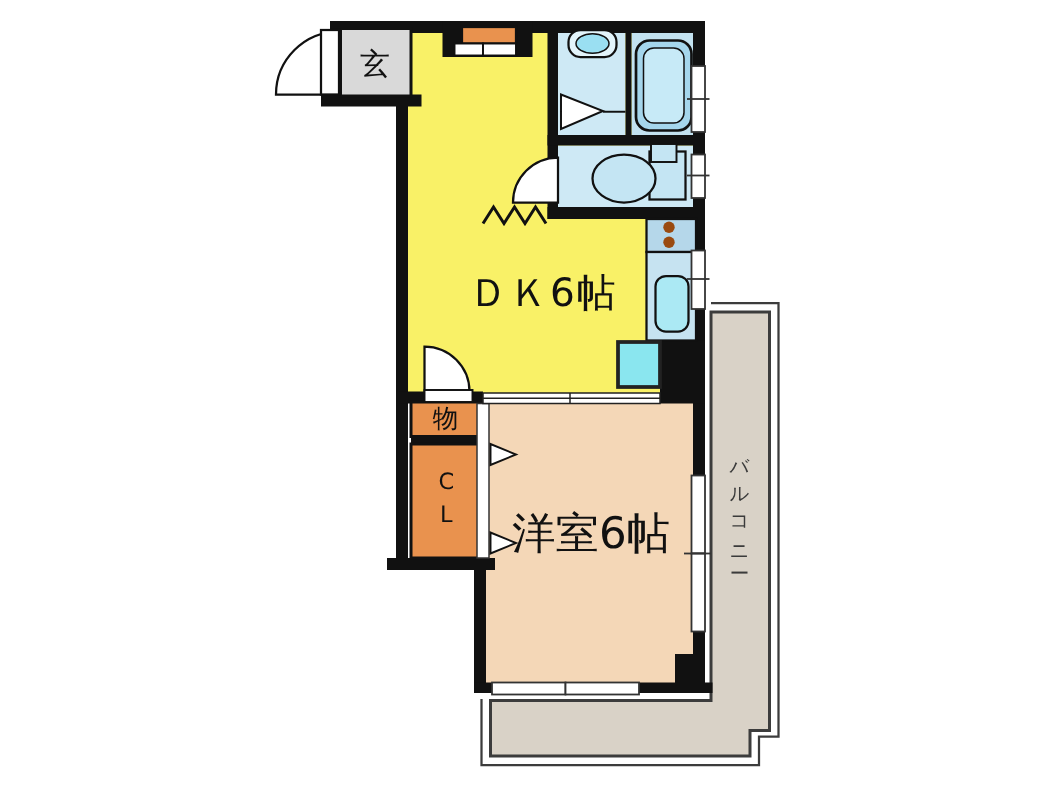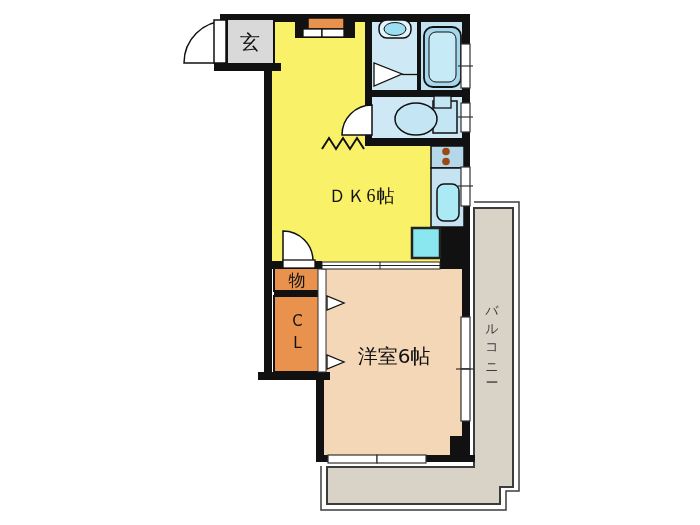--- a/index.html
+++ b/index.html
@@ -2,22 +2,22 @@
 <html><head>
 <meta charset="utf-8">
 <style>
   html,body{margin:0;padding:0;background:#fff;}
   #stage{position:relative;width:700px;height:525px;background:#fff;overflow:hidden;
          font-family:"DejaVu Sans",sans-serif;}
   #plan-svg{position:absolute;left:0;top:0;}
   .lbl{position:absolute;transform:translate(-50%,-50%);color:#111;white-space:nowrap;
        font-family:"DejaVu Sans",sans-serif;line-height:1;}
   .lbl-genkan{font-size:20px;}
-  .lbl-dk{font-size:18px;letter-spacing:1px;font-family:Liberation Serif, serif;}
-  .lbl-room{font-size:20px;}
+  .lbl-dk{font-size:26px;letter-spacing:1px;}
+  .lbl-room{font-size:29px;}
   .lbl-storage{font-size:17px;}
   .lbl-cl{font-size:15px;writing-mode:vertical-rl;text-orientation:upright;letter-spacing:4px;}
   .lbl-balcony{font-size:13px;writing-mode:vertical-rl;letter-spacing:5px;color:#3b3b3b;}
 </style>
 </head>
 <body>
 
 <div id="stage">
   <svg id="plan-svg" width="700" height="525" viewBox="0 0 700 525">
 

